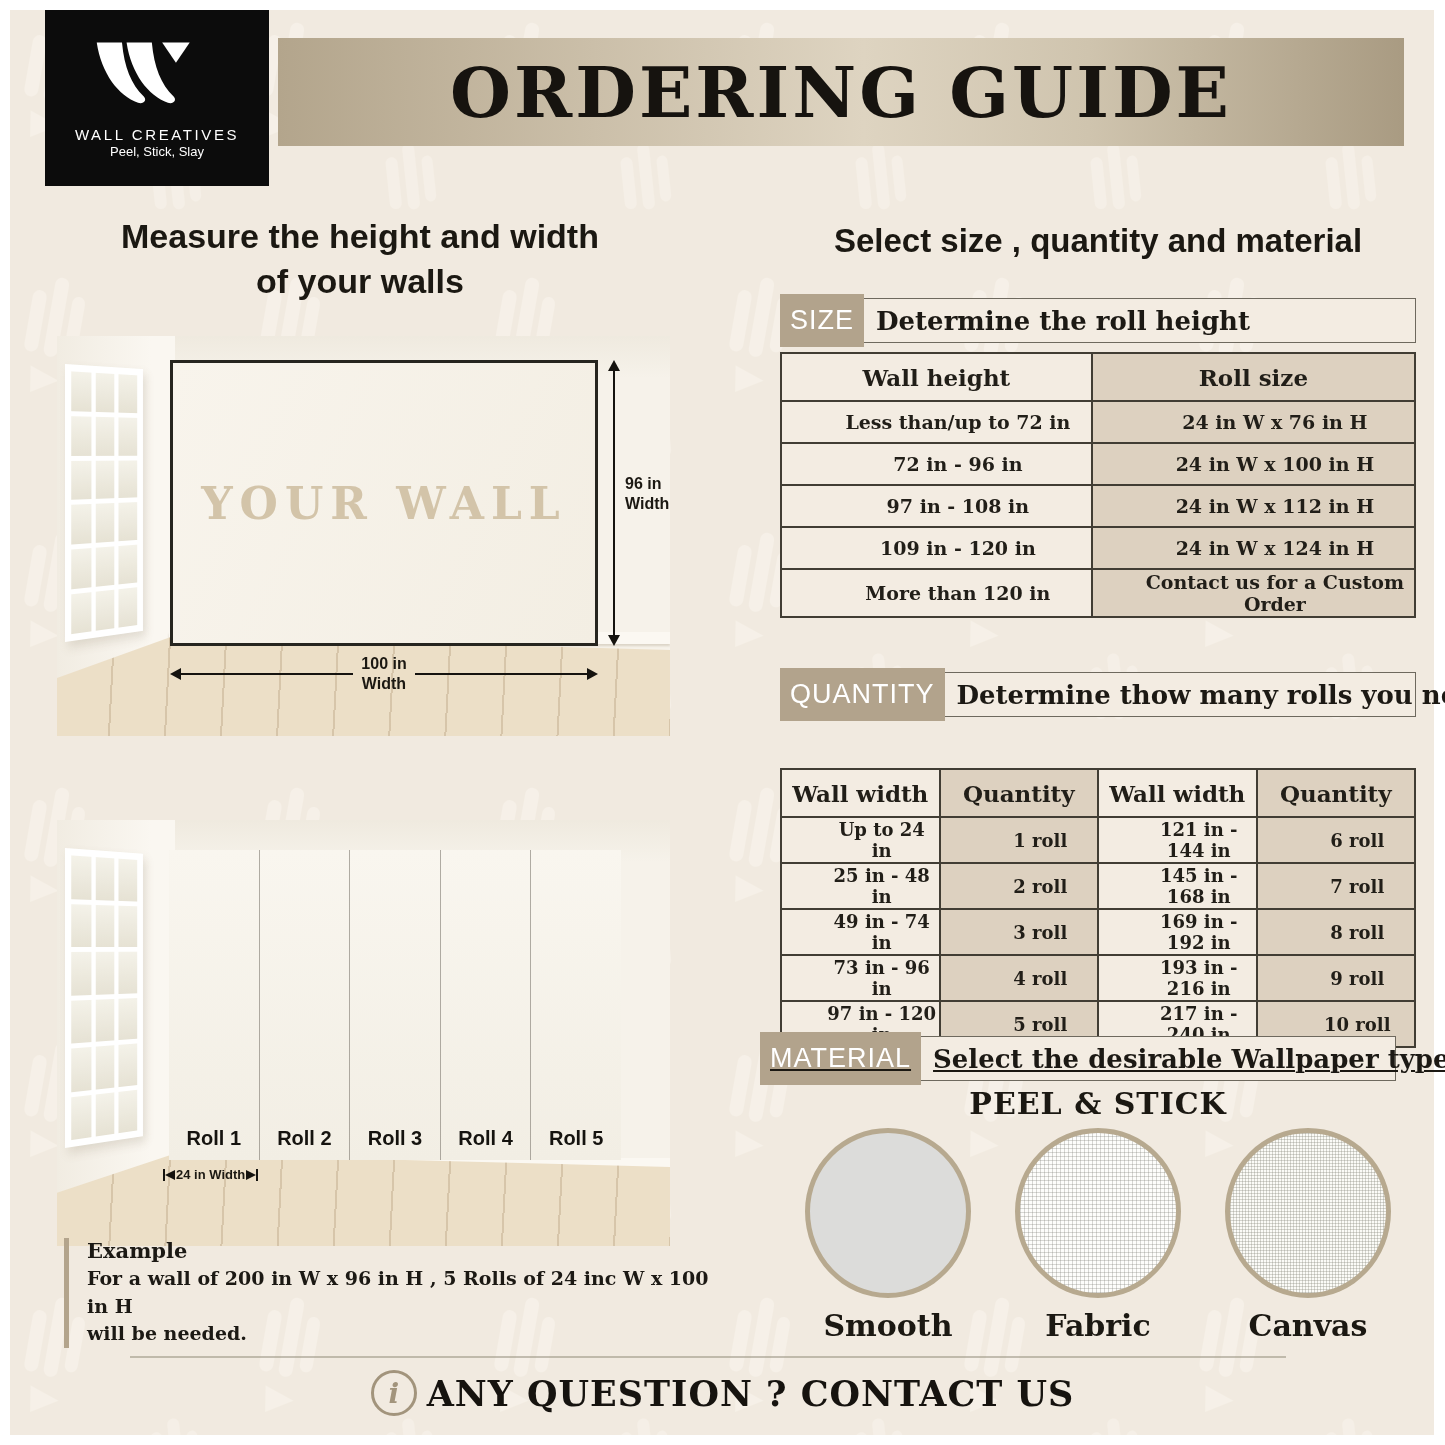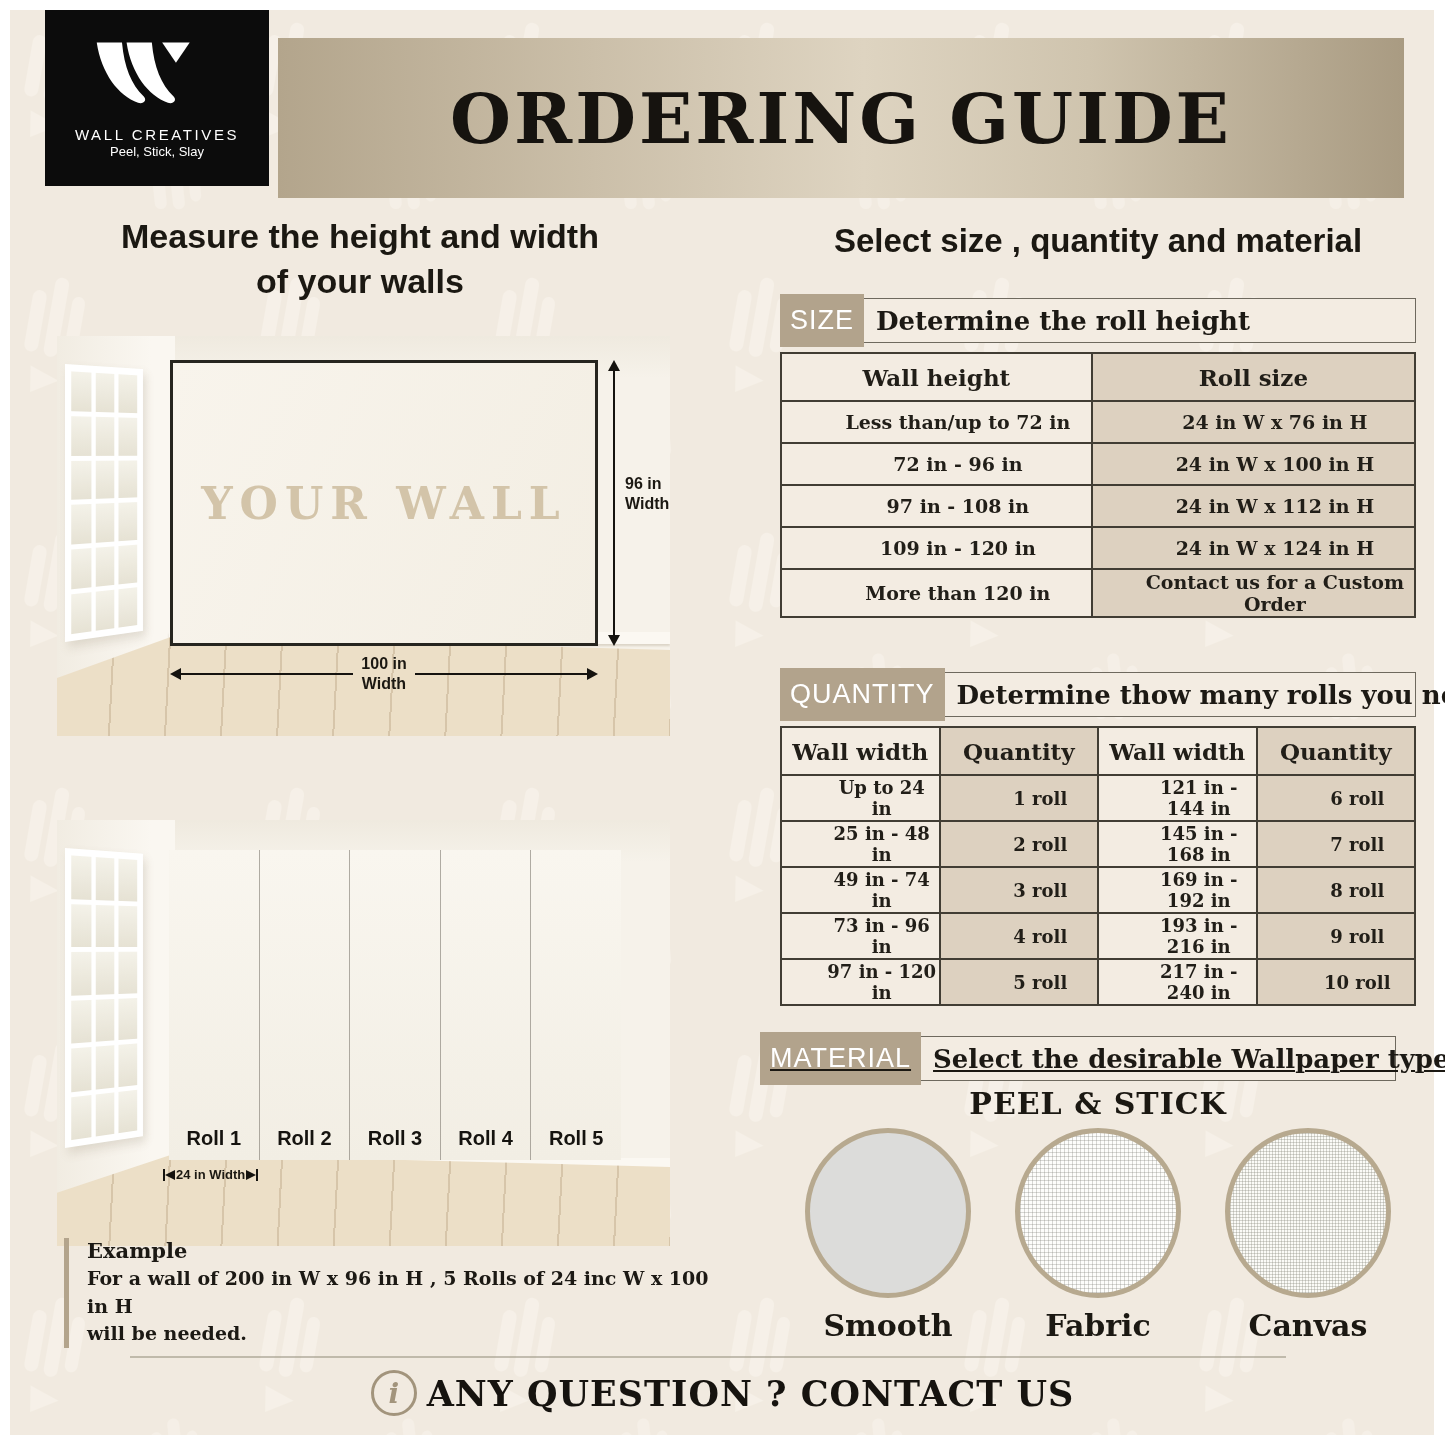--- a/index.html
+++ b/index.html
@@ -7,21 +7,21 @@
           font-family:"Liberation Sans",sans-serif;color:#1b1812;}
   .inner-bg{position:absolute;left:10px;top:10px;width:1424px;height:1425px;background:#f1eae0;}
   .watermark{position:absolute;left:0;top:0;width:100%;height:100%;display:block;}
 
   
   .logo-box{position:absolute;left:45px;top:10px;width:224px;height:176px;background:#0c0c0c;
             display:flex;flex-direction:column;align-items:center;}
   .logo-mark{width:132px;height:98px;margin-top:14px;}
   .brand-name{color:#fff;font-size:15px;letter-spacing:2.6px;margin-top:4px;white-space:nowrap;}
   .brand-tagline{color:#fff;font-size:13px;margin-top:1px;white-space:nowrap;}
-  .banner{position:absolute;left:278px;top:38px;width:1126px;height:160px;
+  .banner{position:absolute;left:278px;top:38px;width:1126px;height:108px;
           background:linear-gradient(90deg,#b3a58c 0%,#cbbfa9 28%,#ded4c1 52%,#cfc4ae 72%,#a99b82 100%);
           display:flex;align-items:center;justify-content:center;}
   .banner h1{margin:0;font-family:"DejaVu Serif",serif;font-weight:bold;font-size:70px;
              letter-spacing:3px;color:#16130f;}
 
   
   .left-heading{position:absolute;left:40px;top:214px;width:640px;text-align:center;
                 font-size:34px;font-weight:bold;line-height:1.32;}
   .right-heading{position:absolute;left:780px;top:222px;width:636px;text-align:center;
                  font-size:33px;font-weight:bold;}
@@ -99,21 +99,21 @@
   .mat-bar{left:760px;top:1036px;text-decoration:underline;}
   .section-label{background:#b2a38c;color:#ffffff;font-size:27px;letter-spacing:1px;
                  padding:0 10px;align-self:stretch;display:flex;align-items:center;
                  margin:-5px 0 -5px -1px;}
   .section-desc{font-family:"DejaVu Serif",serif;font-weight:bold;font-size:26px;
                 padding-left:12px;color:#1c1914;white-space:nowrap;}
 
   
   table{border-collapse:collapse;table-layout:fixed;position:absolute;width:636px;}
   .size-table{left:780px;top:352px;}
-  .qty-table{left:780px;top:726px;}
+  .qty-table{left:780px;top:768px;}
   th,td{border:2px solid #413d34;text-align:center;font-family:"DejaVu Serif",serif;
         font-weight:bold;color:#211e18;overflow:hidden;}
   th{font-size:23px;height:44px;}
   td{font-size:19px;height:38px;padding-left:44px;}
   .size-table .c0{width:49%;background:#f3ece2;}
   .size-table .c1{width:51%;background:#ddd1c0;}
   .qty-table .c0,.qty-table .c2{width:25%;background:#f3ece2;}
   .qty-table .c1,.qty-table .c3{width:25%;background:#ddd1c0;}
   .qty-table td{font-size:18px;}
 

